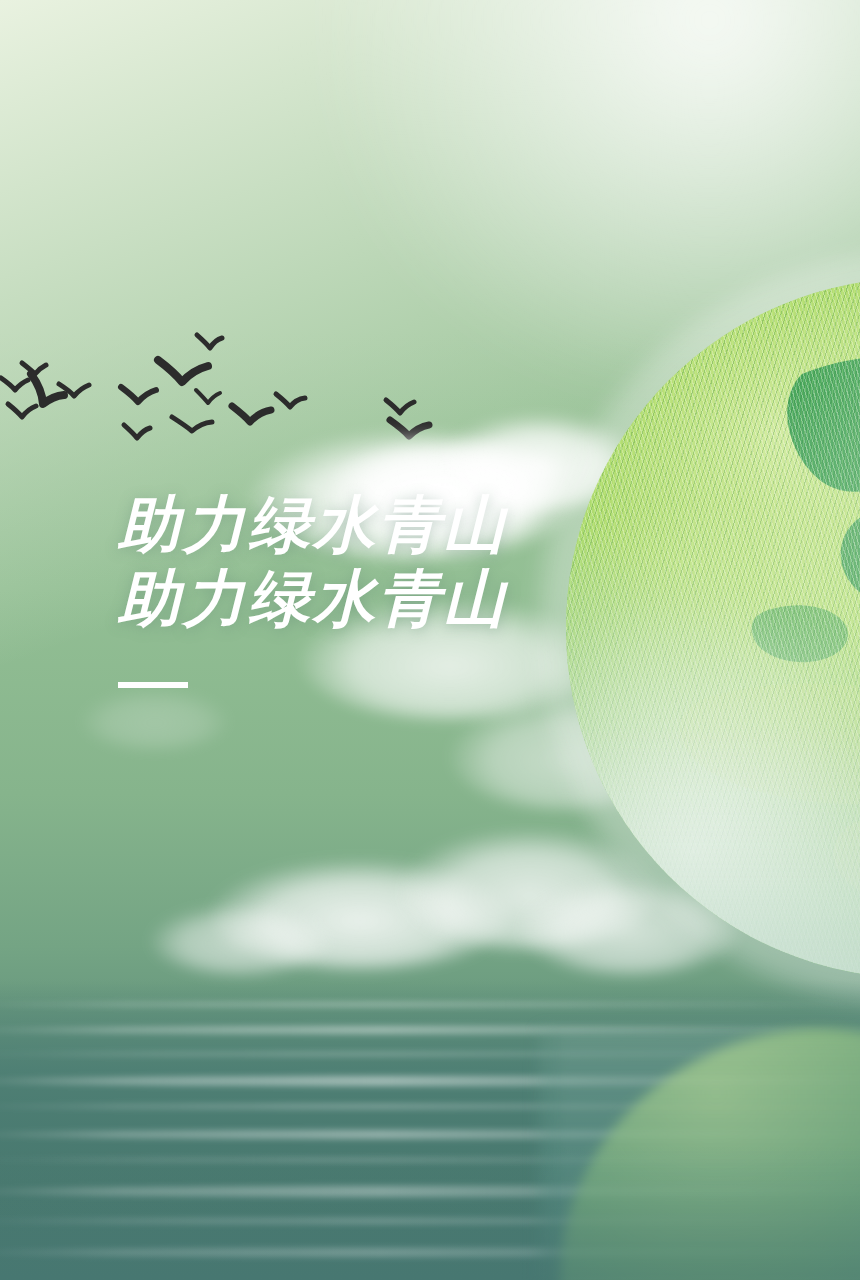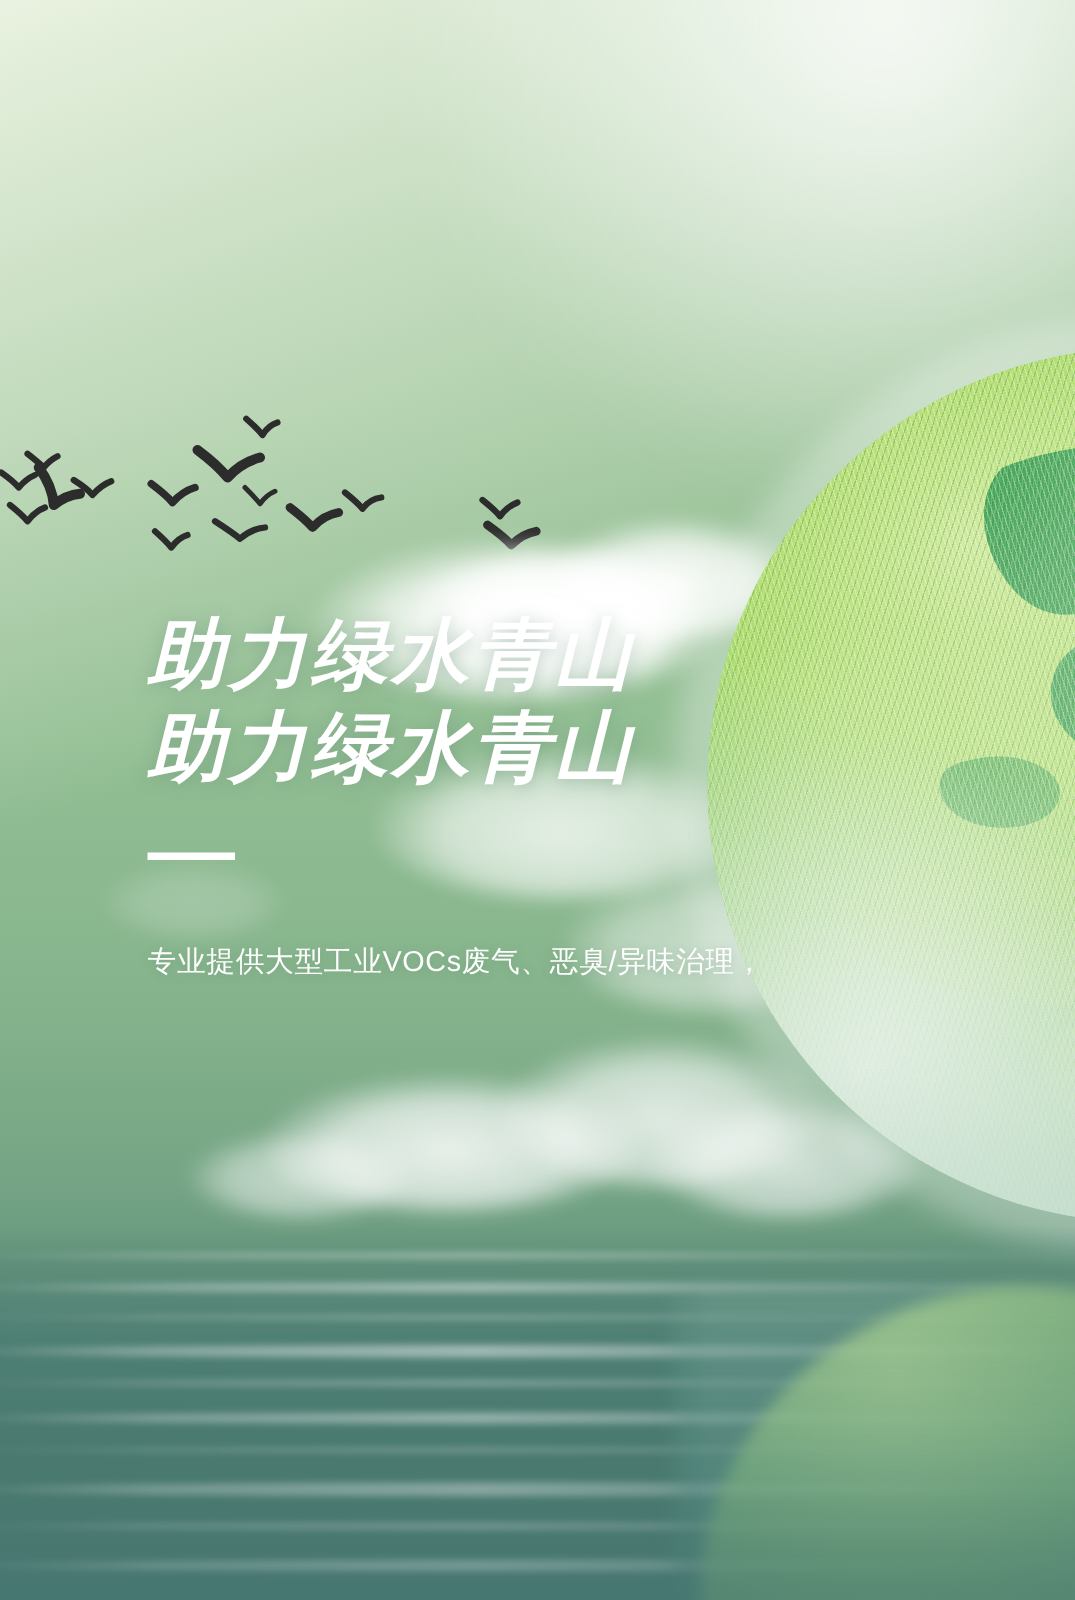--- a/index.html
+++ b/index.html
@@ -241,16 +241,15 @@
   <div class="reflection">
     <div class="rgrass"></div>
   </div>
   <div class="refl-veil"></div>
   <div class="water" style="background:linear-gradient(180deg, rgba(73,122,114,0) 0%, rgba(73,122,114,0) 55%, rgba(71,119,113,.35) 100%);"></div>
 
   <div class="content">
     <div class="headline">助力绿水青山</div>
     <div class="headline">助力绿水青山</div>
     <div class="divider"></div>
-    <div class="subtitle">专业提供大型工业VOCs废气、恶臭/异味治理，</div>
   </div>
 
 </div>
 
 </body></html>

